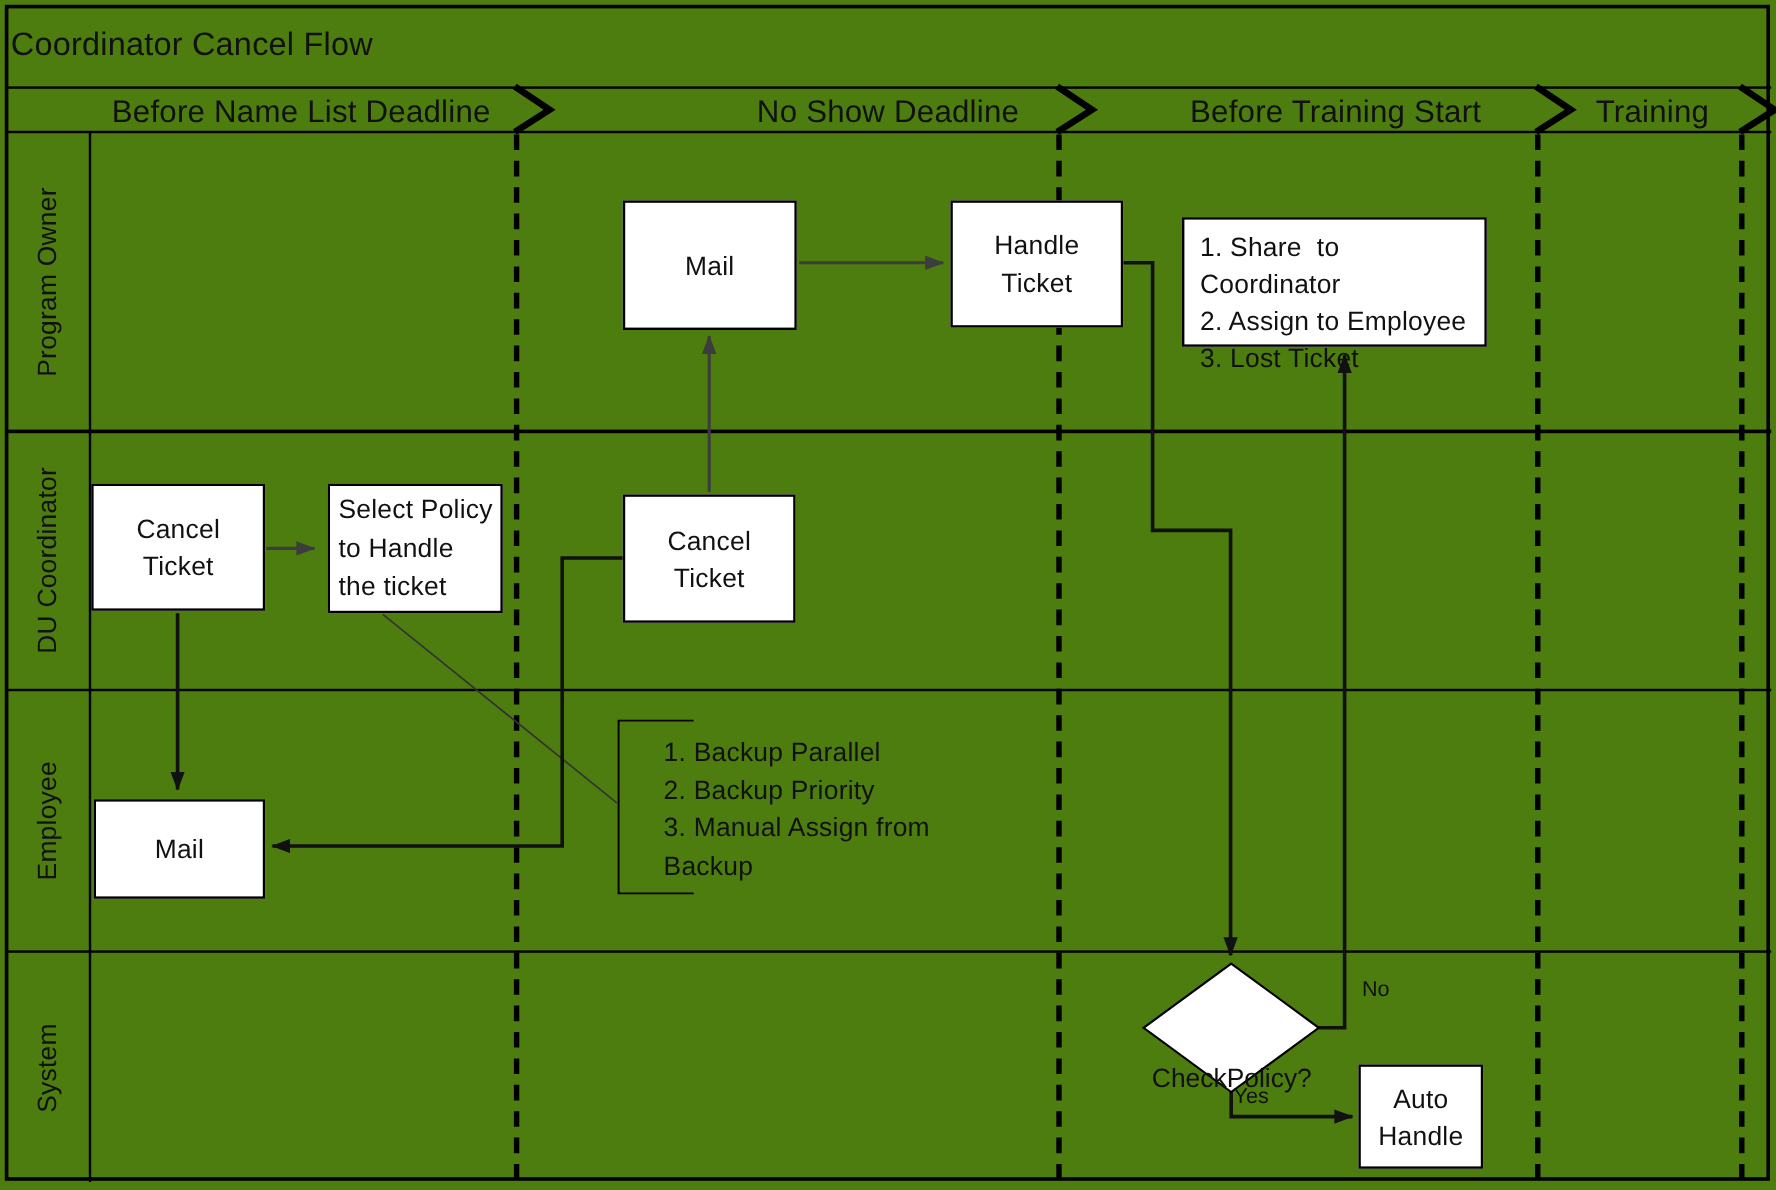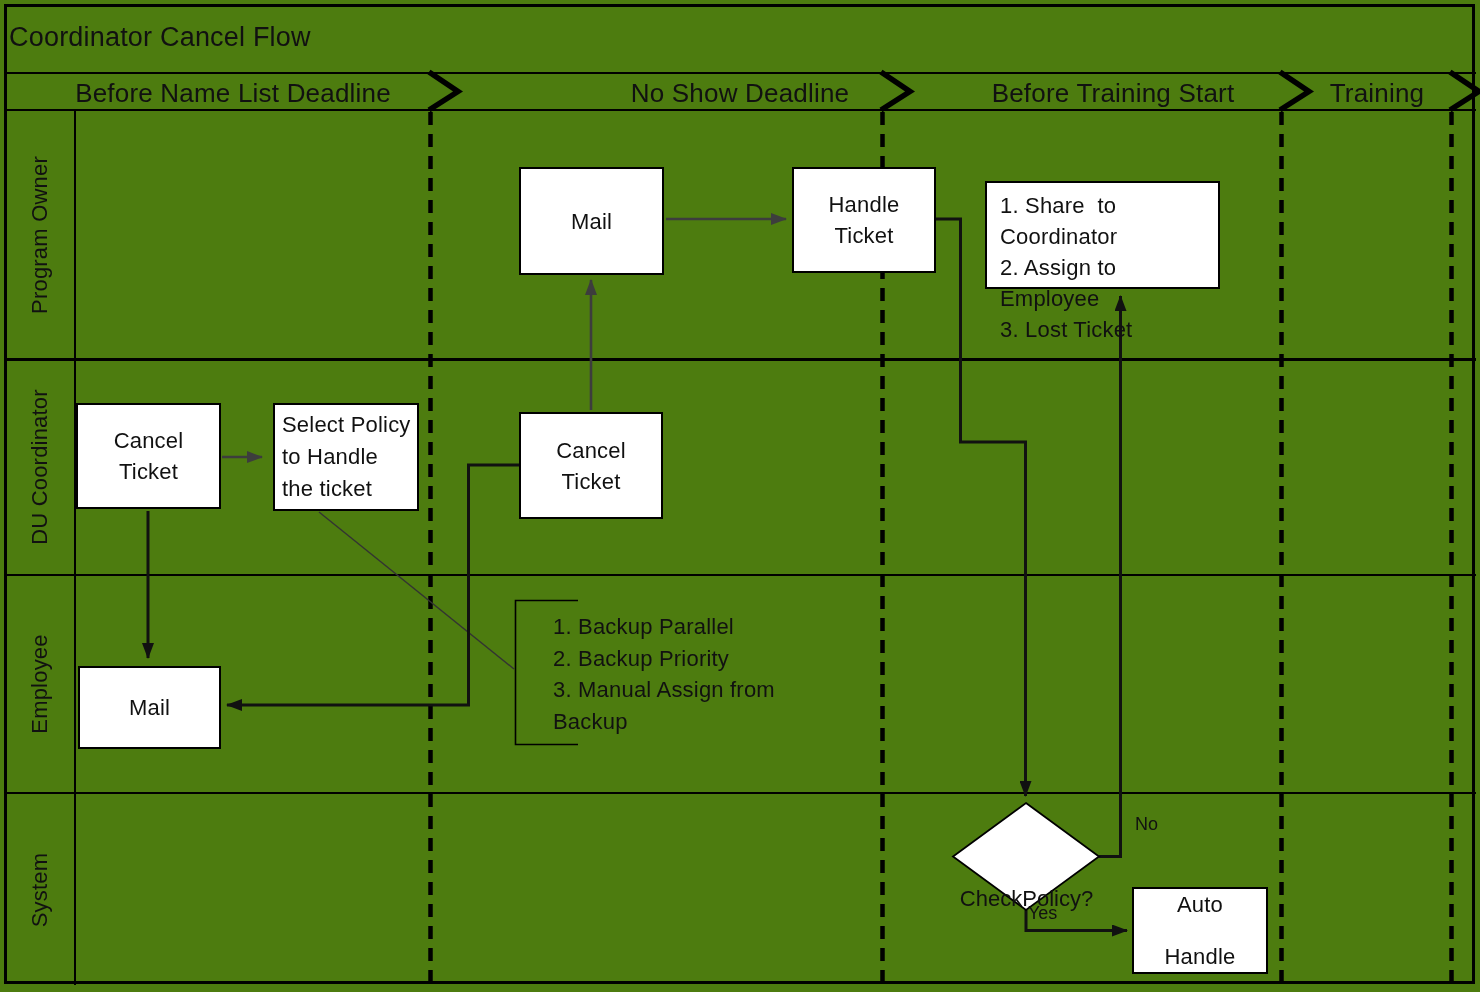--- a/index.html
+++ b/index.html
@@ -37,21 +37,21 @@
   <div class="abs frame"></div>
   <div class="abs hline" style="top:72px;"></div>
   <div class="abs hline" style="top:109px;"></div>
   <div class="abs hline thick" style="top:358px;"></div>
   <div class="abs hline" style="top:574px;"></div>
   <div class="abs hline" style="top:792px;"></div>
   <div class="abs vline" style="left:74px;top:110px;height:875px;"></div>
 
   <div class="abs title">Coordinator Cancel Flow</div>
 
-  <div class="abs phase" style="left:5px;width:456px;">Before Name List Deadline</div>
+  <div class="abs phase" style="left:5px;width:456px;padding-left:18px;">Before Name List Deadline</div>
   <div class="abs phase" style="left:913px;width:400px;">Before Training Start</div>
   <div class="abs phase" style="left:460px;width:560px;">No Show Deadline</div>
   <div class="abs phase" style="left:1307px;width:140px;">Training</div>
 
   <div class="abs lane-label" style="left:-70px;top:220px;">Program Owner</div>
   <div class="abs lane-label" style="left:-70px;top:452px;">DU Coordinator</div>
   <div class="abs lane-label" style="left:-70px;top:669px;">Employee</div>
   <div class="abs lane-label" style="left:-70px;top:875px;">System</div>
 
   <svg class="abs overlay" viewBox="0 0 1480 992" xmlns="http://www.w3.org/2000/svg">
@@ -91,21 +91,21 @@
 
   <div class="abs node" style="left:519px;top:167px;width:145px;height:108px;">
     <span>Mail</span>
   </div>
 
   <div class="abs node" style="left:792px;top:167px;width:144px;height:106px;">
     <span>Handle</span>
     <span>Ticket</span>
   </div>
 
-  <div class="abs node left" style="left:985px;top:181px;width:235px;height:108px;padding:7px 4px 0 13px;">
+  <div class="abs node left" style="left:985px;top:181px;width:254px;height:108px;padding:7px 4px 0 13px;">
     <span class="note-line">1. Share  to Coordinator</span>
     <span class="note-line">2. Assign to Employee</span>
     <span class="note-line">3. Lost Ticket</span>
   </div>
 
   <div class="abs node" style="left:76px;top:403px;width:145px;height:106px;">
     <span>Cancel</span>
     <span>Ticket</span>
   </div>
 
@@ -129,21 +129,21 @@
     <div class="note-line">2. Backup Priority</div>
     <div class="note-line">3. Manual Assign from</div>
     <div class="note-line">Backup</div>
   </div>
 
   <div class="abs decision-text" style="left:953px;top:825px;width:147px;height:62px;">
     <span>Check</span>
     <span>Policy?</span>
   </div>
 
-  <div class="abs node" style="left:1132px;top:887px;width:136px;height:87px;justify-content:space-between;">
+  <div class="abs node" style="left:1132px;top:887px;width:104px;height:87px;">
     <span>Auto</span>
     <span>Handle</span>
   </div>
 
   <div class="abs edge-label" style="left:1135px;top:814px;">No</div>
   <div class="abs edge-label" style="left:1028px;top:903px;">Yes</div>
 
 </div>
 
 </body></html>

